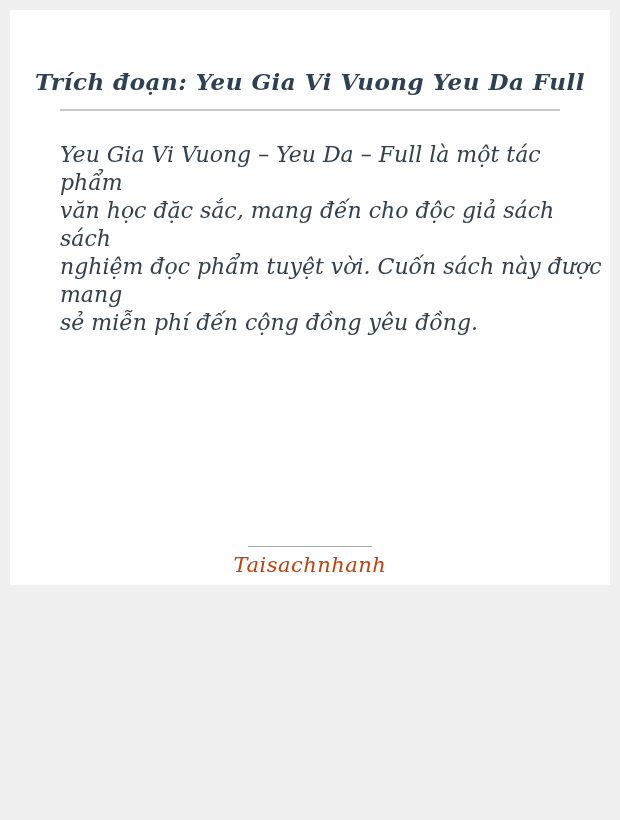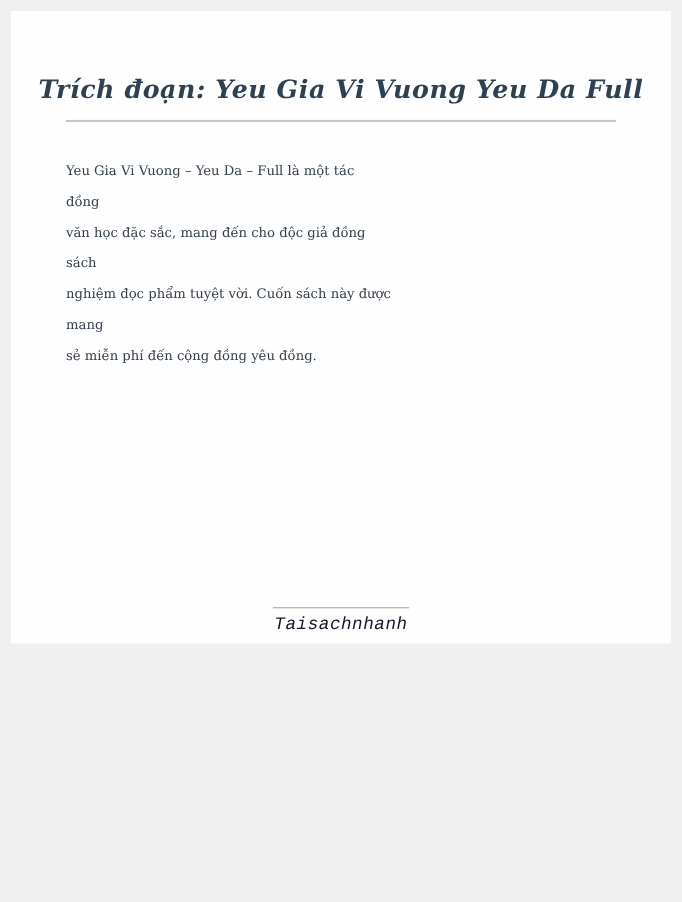--- a/index.html
+++ b/index.html
@@ -26,60 +26,60 @@
     color: #2e4053;
     letter-spacing: 0.5px;
   }
   .title-divider {
     height: 0;
     border-bottom: 2px solid #c8c8c8;
     margin: 12px 50px 0 50px;
   }
   .body-text {
     margin: 30px 50px 0 50px;
-    font-size: 12px;
+    font-style: italic;
+    font-size: 22px;
     line-height: 28px;
     color: #33404d;
   }
   .body-line {
     white-space: nowrap;
   }
   .footer {
     position: absolute;
     bottom: 8px;
     left: 0;
     right: 0;
     text-align: center;
   }
   .footer-rule {
     width: 124px;
     margin: 0 auto 6px auto;
     border-top: 1px solid #a8a8a8;
   }
   .footer-site {
     font-style: italic;
-    font-size: 16px;
-    color: #0f172a;
+    font-size: 21px;
+    color: #c2410c;
     letter-spacing: 0.5px;
-    font-family: Liberation Mono, monospace;
   }
 </style>
 </head>
 <body>
 
 <div class="page">
 
   <h1 class="page-title">Trích đoạn: Yeu Gia Vi Vuong Yeu Da Full</h1>
 
   <div class="title-divider"></div>
 
   <div class="body-text">
     <div class="body-line">Yeu Gia Vi Vuong – Yeu Da – Full là một tác</div>
-    <div class="body-line">đồng</div>
-    <div class="body-line">văn học đặc sắc, mang đến cho độc giả đồng</div>
+    <div class="body-line">phẩm</div>
+    <div class="body-line">văn học đặc sắc, mang đến cho độc giả sách</div>
     <div class="body-line">sách</div>
     <div class="body-line">nghiệm đọc phẩm tuyệt vời. Cuốn sách này được</div>
     <div class="body-line">mang</div>
     <div class="body-line">sẻ miễn phí đến cộng đồng yêu đồng.</div>
   </div>
 
   <div class="footer">
     <div class="footer-rule"></div>
     <div class="footer-site">Taisachnhanh</div>
   </div>

